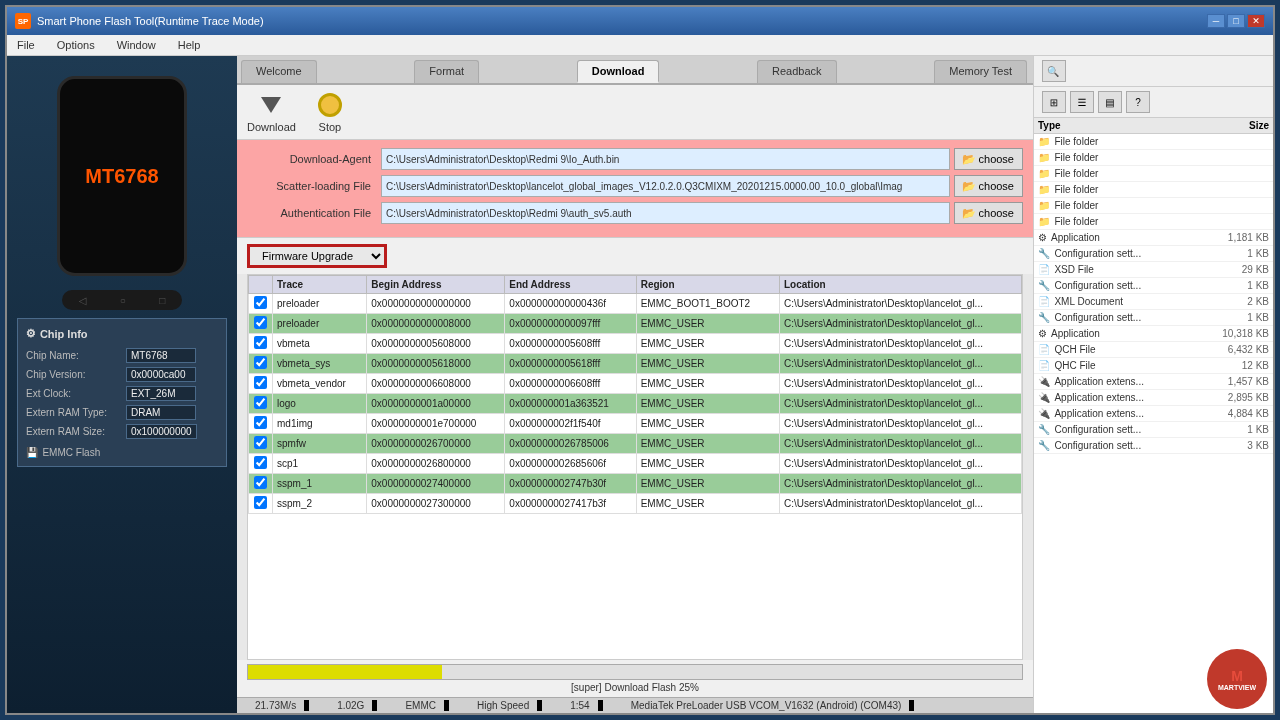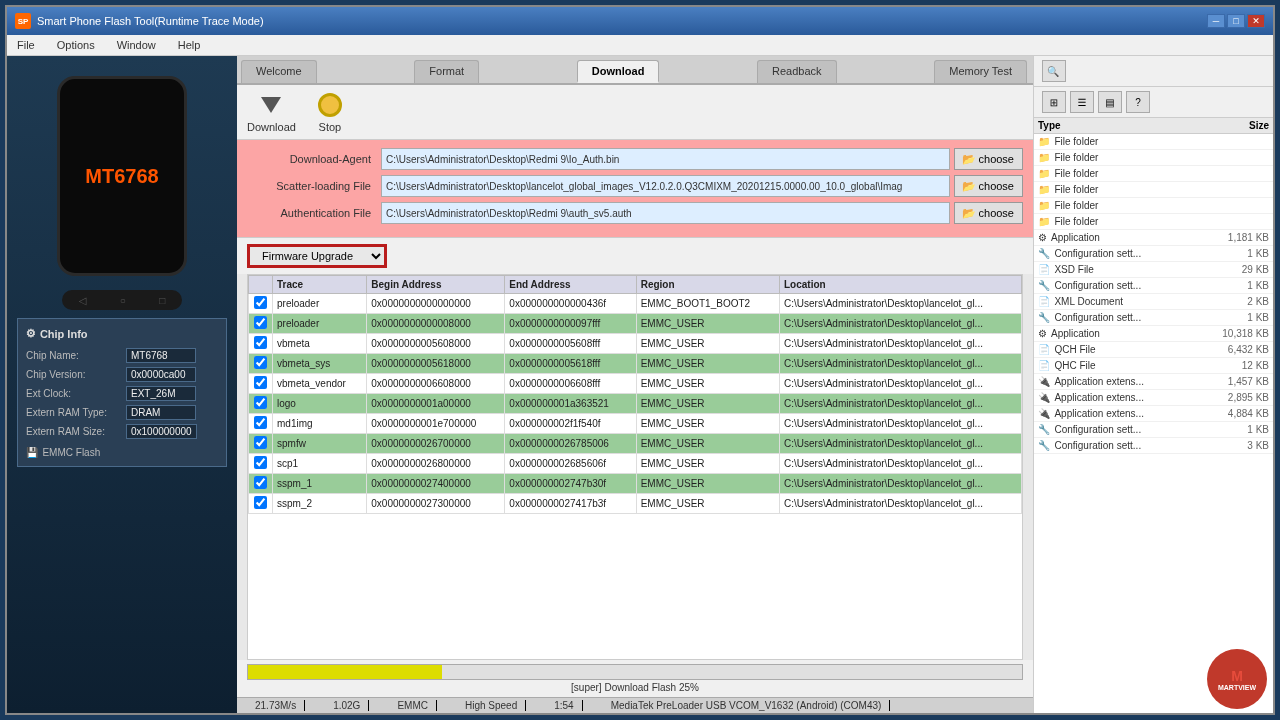--- a/index.html
+++ b/index.html
@@ -346,21 +346,21 @@
       display: flex;
       background: #d0d0d0;
       border-top: 1px solid #aaa;
       padding: 2px 10px;
       gap: 20px;
       font-size: 10px;
       color: #333;
     }
     .status-item {
       padding: 0 8px;
-      border-right: 1px solid #000000;
+      border-right: 5px solid #000000;
     }
 
     
     .right-panel {
       width: 240px;
       background: white;
       border-left: 1px solid #ccc;
       display: flex;
       flex-direction: column;
       flex-shrink: 0;

